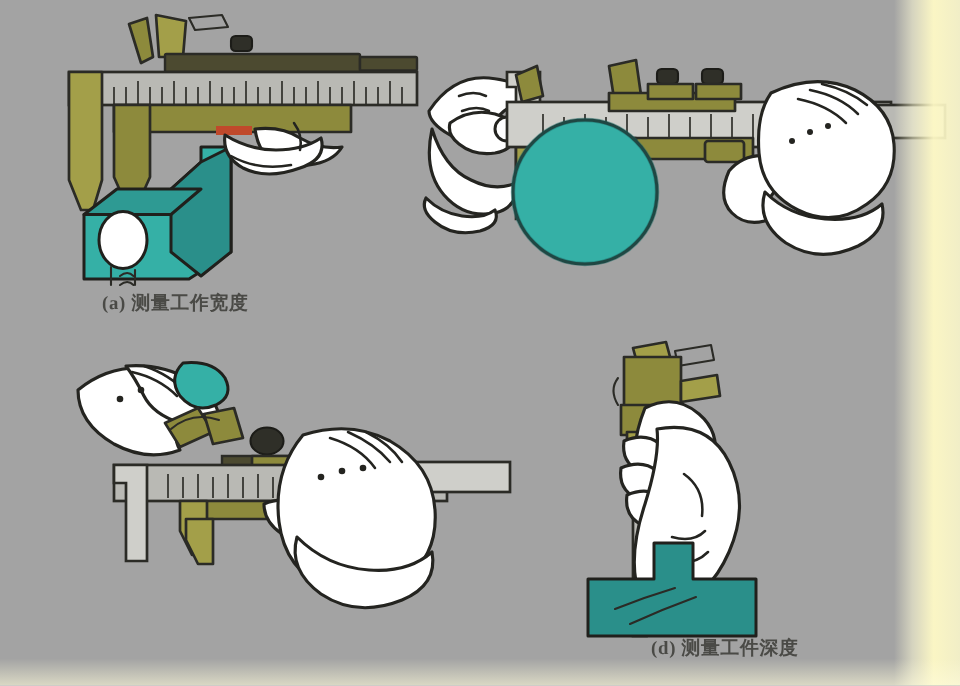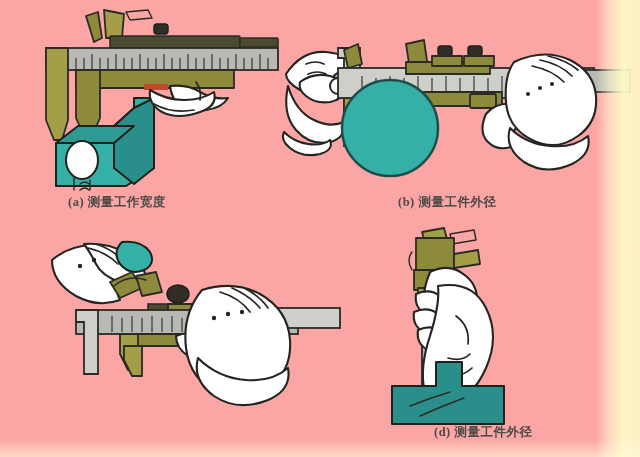--- a/index.html
+++ b/index.html
@@ -5,21 +5,21 @@
   html,body{margin:0;padding:0;}
   body{
     width:640px;height:457px;
     background:#ffffff;
     font-family:"Liberation Serif", serif;
     overflow:hidden;
     position:relative;
   }
   #figure-sheet{
     position:absolute;inset:0;
-    background:#fca5a5;
+    background:#a3a3a3;
   }
   
   #scan-band-right{
     position:absolute;top:0;right:0;width:44px;height:457px;
     background:linear-gradient(to right,
       rgba(255,255,245,0) 0%,
       rgba(255,252,214,.55) 28%,
       rgba(255,250,198,.95) 60%,
       rgba(255,251,205,.85) 100%);
     pointer-events:none;
@@ -173,21 +173,20 @@
 
       <path class="hand" d="M204 92 q10 -12 26 -10 q16 2 20 12 q-10 4 -16 12 q-8 10 -2 18 q-16 6 -26 -4 q-10 -10 -2 -28 Z"></path>
       <path class="hand" d="M232 40 q30 -14 56 -2 q24 12 26 36 q2 26 -18 40 q-22 16 -46 4 q-24 -12 -26 -38 q-2 -26 8 -40 Z"></path>
       <path class="hand" d="M228 106 q16 16 40 18 q24 2 38 -10 q4 18 -16 28 q-26 12 -48 -2 q-20 -14 -14 -34 Z"></path>
       <path class="handline" d="M250 44 q20 4 32 16 M258 38 q20 4 32 16 M266 34 q18 4 30 14"></path>
       <circle cx="246" cy="72" r="2" fill="#242420"></circle>
       <circle cx="258" cy="66" r="2" fill="#242420"></circle>
       <circle cx="270" cy="62" r="2" fill="#242420"></circle>
     </svg>
   </div>
-  <div class="caption" style="left:398px;top:194px;">(b) 测量工件外径</div>
 
   <div class="panel" style="left:50px;top:242px;width:300px;height:172px;">
     <svg width="300" height="172" viewBox="0 0 300 172">
 
       <path class="hand" d="M2 18 q22 -18 50 -14 q26 4 38 18 q-12 6 -18 14 q-8 12 -2 22 q-22 8 -44 -4 q-24 -14 -24 -36 Z"></path>
       <path class="hand" d="M34 2 q24 -2 44 10 q18 12 18 26 q-12 6 -26 2 q-18 -6 -24 -18 q-6 -12 -12 -20 Z"></path>
       <path class="handline" d="M38 6 q18 4 30 16 M46 2 q18 6 28 18"></path>
       <circle cx="30" cy="24" r="2.2" fill="#242420"></circle>
       <circle cx="44" cy="18" r="2.2" fill="#242420"></circle>
       <path class="work2" d="M72 0 q20 -2 28 10 q6 12 -6 18 q-14 6 -24 -6 q-8 -12 2 -22 Z"></path>
@@ -250,17 +249,17 @@
       <path class="hand" d="M24 66 q14 -6 24 2 q10 8 8 18 q-10 6 -22 0 q-12 -6 -10 -20 Z"></path>
       <path class="hand" d="M22 84 q14 -6 24 2 q10 8 8 18 q-10 6 -22 0 q-12 -6 -10 -20 Z"></path>
       <path class="hand" d="M26 102 q14 -6 24 2 q10 8 8 18 q-10 6 -22 0 q-12 -6 -10 -20 Z"></path>
       <path class="hand" d="M46 58 q34 -6 48 22 q14 28 0 60 q-14 32 -40 36 q-18 2 -22 -16 q-4 -22 6 -52 q10 -32 8 -50 Z"></path>
       <path class="handline" d="M64 88 q14 10 12 28 M56 130 q14 4 22 -4 M54 146 q16 4 26 -6"></path>
 
       <path class="work3" d="M0 158 L44 158 L44 134 L70 134 L70 158 L112 158 L112 196 L0 196 Z"></path>
       <path class="olthin" d="M18 178 q20 -8 40 -14 M28 188 q22 -10 44 -18" stroke="#1d6e69"></path>
     </svg>
   </div>
-  <div class="caption" style="left:434px;top:424px;">(d) 测量工件外径</div>
+  <div class="caption" style="left:434px;top:424px;">(d) 测量工件深度</div>
 
   <div id="scan-band-right"></div>
   <div id="scan-band-bottom"></div>
 </div>
 
 </body></html>

